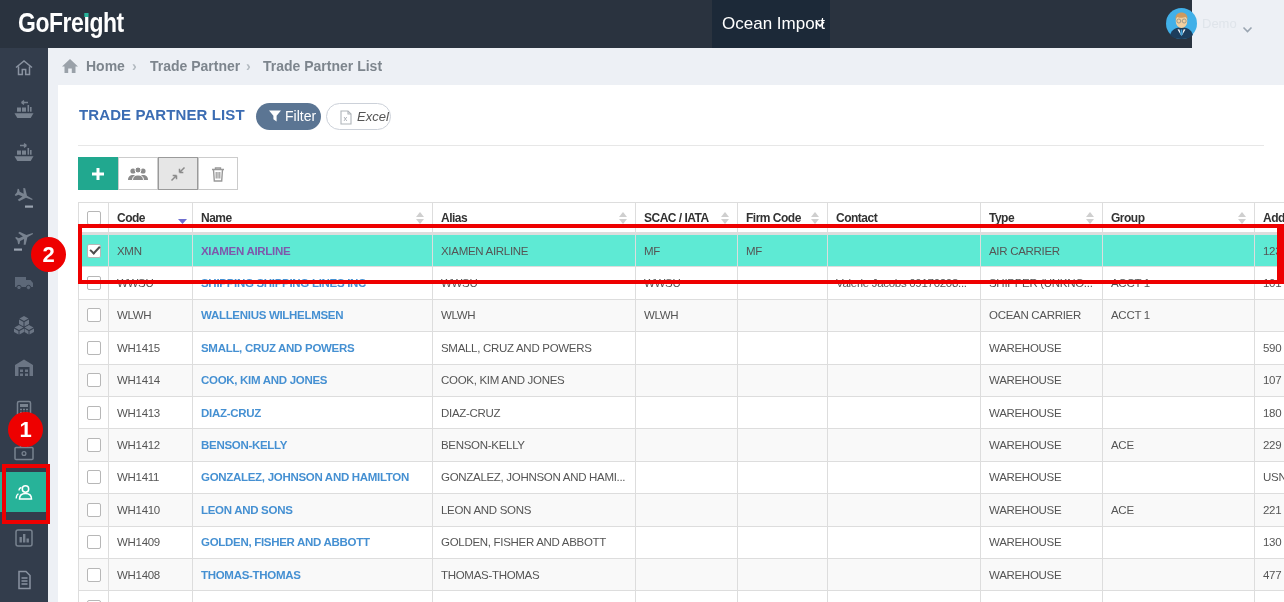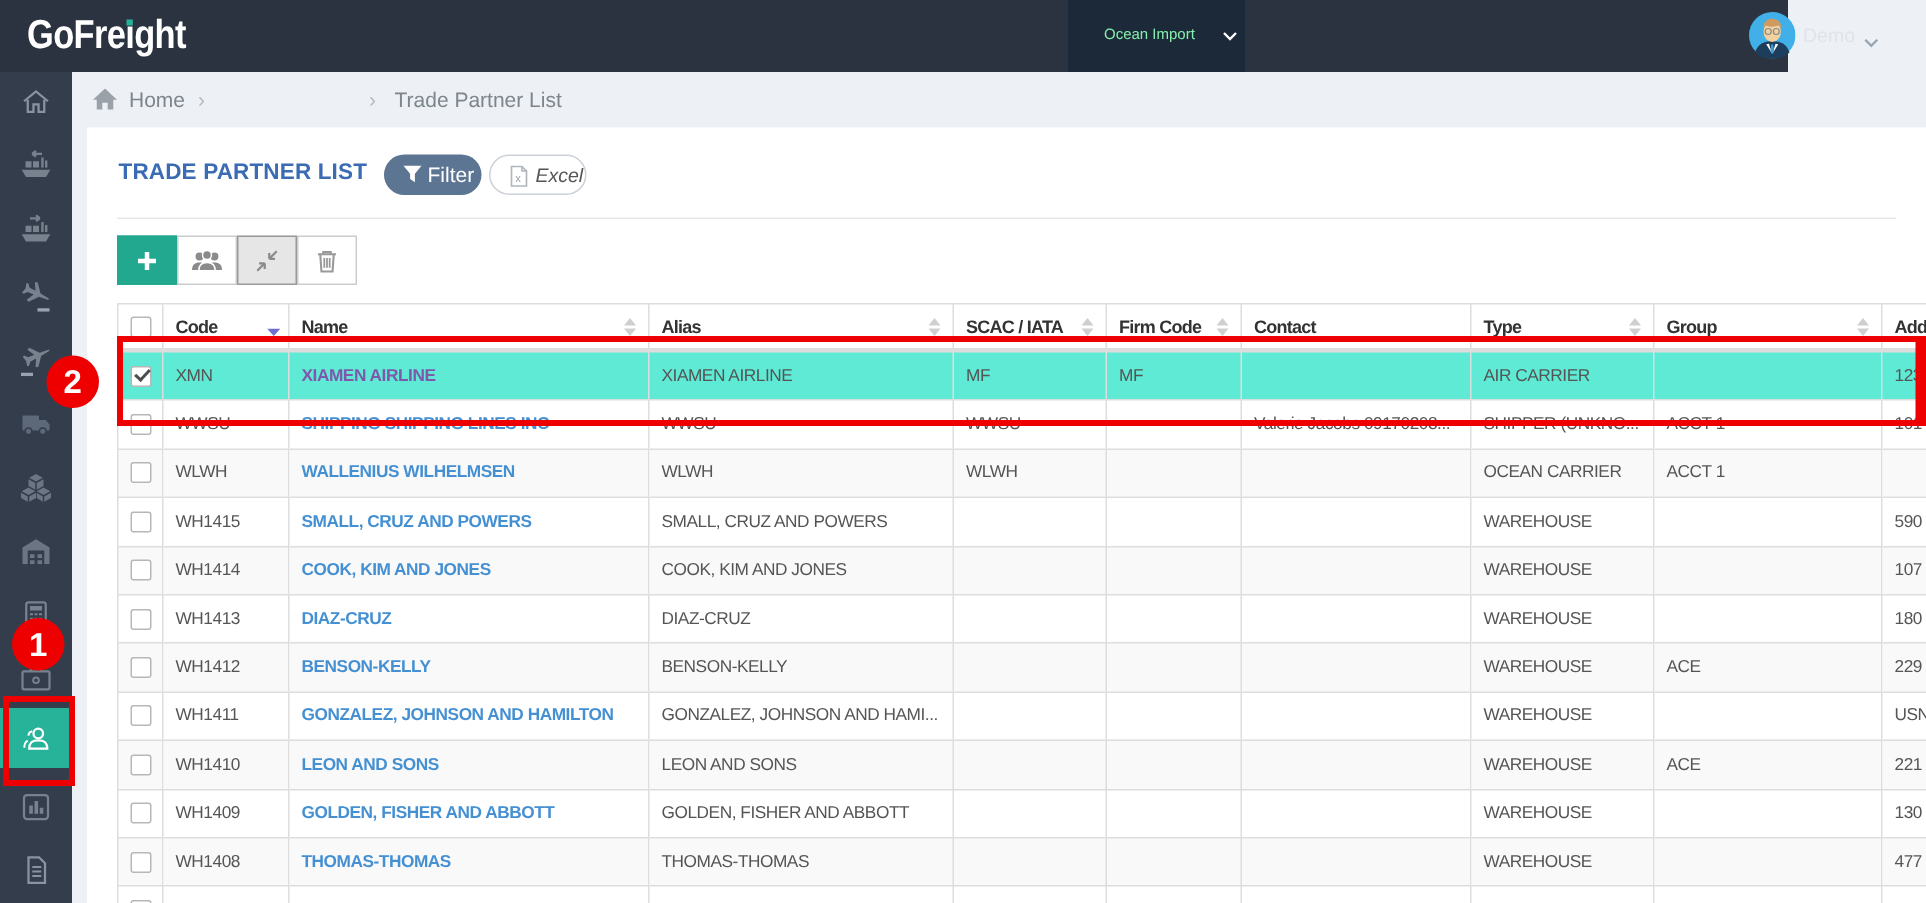--- a/index.html
+++ b/index.html
@@ -2,35 +2,35 @@
 <html><head>
 <meta charset="utf-8">
 <style>
 * { margin:0; padding:0; box-sizing:border-box; }
 html,body { width:1284px; height:602px; overflow:hidden; font-family:"Liberation Sans", sans-serif; background:#edf0f5; }
 
 .navbar { position:absolute; left:0; top:0; width:1192px; height:48px; background:#2a333f; z-index:20; }
 .logo { position:absolute; left:18px; top:8px; font-size:27px; font-weight:bold; color:#fff; letter-spacing:-0.5px; transform:scaleX(0.85); transform-origin:left center; }
 .logo .idot { position:relative; }
 .logo .idot:after { content:""; position:absolute; left:1px; top:4.5px; width:4.5px; height:4.5px; background:#27b39a; }
-.module { position:absolute; left:712px; top:0; width:118px; height:48px; background:#1c2938; color:#86efac; font-size:10px; line-height:48px; padding-left:24px; }
+.module { position:absolute; left:712px; top:0; width:118px; height:48px; background:#1c2938; color:#ffffff; font-size:17px; line-height:48px; padding-left:10px; }
 .module svg { position:absolute; right:4px; top:19px; }
 .searchbox { position:absolute; left:830px; top:0; width:303px; height:48px; background:#475468; color:#8d99ab; font-size:16px; line-height:48px; padding-left:14px; }
 .searchbox svg { position:absolute; right:10px; top:12px; }
 .userarea { position:absolute; left:1166px; top:0; height:48px; }
 .avatar { position:absolute; left:0; top:8px; }
 .uname { position:absolute; left:36px; top:0; line-height:48px; color:#dfe4ea; font-size:13px; }
 .uchev { position:absolute; left:76px; top:20px; }
 
 .sidebar { position:absolute; left:0; top:48px; width:48px; height:554px; background:#333d4c; z-index:10; }
 .sitem { position:absolute; left:0; width:48px; height:43px; }
 .sitem svg { position:absolute; left:50%; top:50%; transform:translate(-50%,-50%); }
 .sactive { background:#27b399; }
 
-.bc { position:absolute; left:48px; top:48px; width:1236px; height:37px; z-index:5; }
+.bc { position:absolute; left:48px; top:48px; width:1236px; height:37px; z-index:5;font-weight:bold; }
 .bc .t { position:absolute; top:0; line-height:37px; font-size:14px; color:#7d858d; }
 .bc .sep { color:#b3bac0; }
 
 .panel { position:absolute; left:58px; top:85px; width:1226px; height:517px; background:#fff; overflow:hidden; z-index:4; }
 .title { position:absolute; left:21px; top:21px; font-size:15px; font-weight:bold; color:#3b6cb3; letter-spacing:0.1px; }
 .pill { position:absolute; top:18px; height:27px; border-radius:14px; font-size:14px; }
 .pill-filter { left:198px; width:65px; background:#5b7593; color:#fff; }
 .pill-filter span { position:absolute; left:29px; top:5px; }
 .pill-filter svg { position:absolute; left:12px; top:6px; }
 .pill-excel { left:268px; width:65px; background:#fff; border:1px solid #ccd1d9; color:#555; }
@@ -198,20 +198,21 @@
     </svg>
   </div>
 </div>
 
 <div class="bc">
   <svg style="position:absolute;left:14px;top:11px" width="16" height="15" viewBox="0 0 16 15">
       <path d="M0 7.5 L8 0 L16 7.5 H13.5 V14 H9.8 V9.5 H6.2 V14 H2.5 V7.5 Z" fill="#9aa1a9"></path>
     </svg>
   <div class="t" style="left:38px">Home</div>
   <div class="t sep" style="left:84px">›</div>
+  <div class="t" style="left:102px">Trade Partner</div>
   <div class="t sep" style="left:198px">›</div>
   <div class="t" style="left:215px">Trade Partner List</div>
 </div>
 
 <div class="panel">
   <div class="title">TRADE PARTNER LIST</div>
   <div class="pill pill-filter">
     <svg width="14" height="14" viewBox="0 0 14 14">
         <path d="M1 1.5 H13 L8.6 6.8 V12.5 L5.4 10.3 V6.8 Z" fill="#fff"></path>
       </svg>

